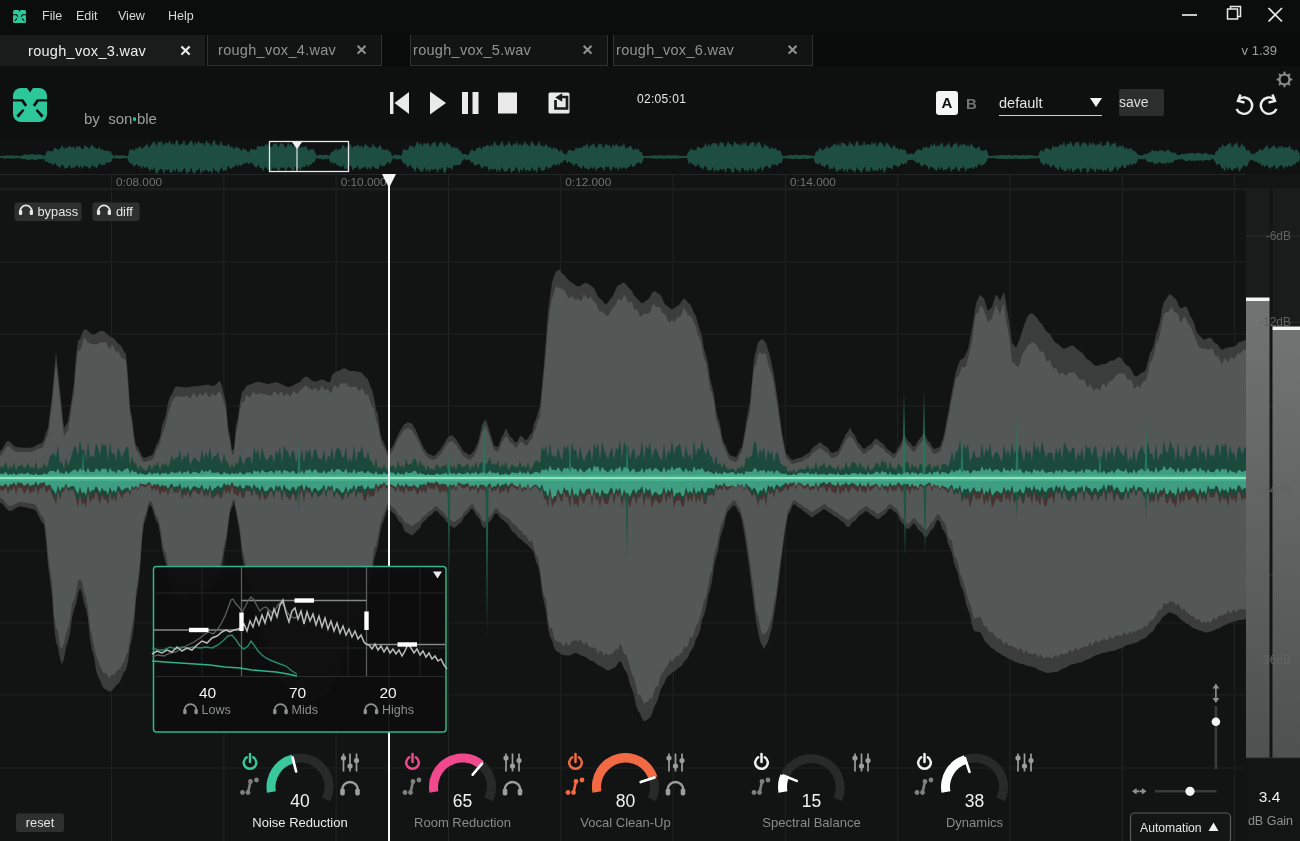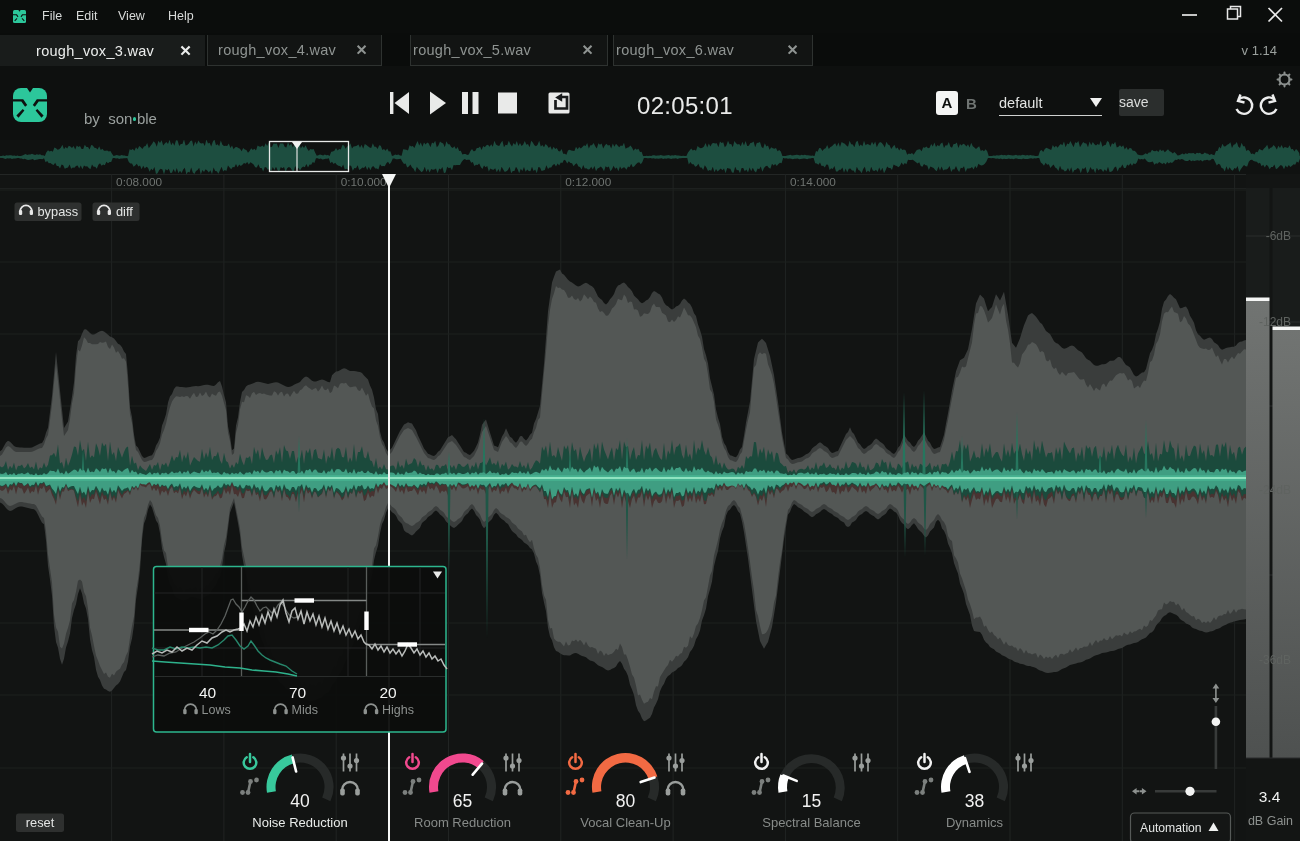--- a/index.html
+++ b/index.html
@@ -31,36 +31,36 @@
 <span style="left:168px">Help</span>
 <svg width="120" height="30" viewBox="0 0 120 30" style="position:absolute;right:8px;top:0">
 <line x1="10" y1="15" x2="25" y2="15" stroke="#e8e8e8" stroke-width="1.7"></line>
 <rect x="55.5" y="9" width="10" height="10" fill="none" stroke="#e8e8e8" stroke-width="1.5"></rect>
 <path d="M58.5 9 v-2.5 h10 v10 h-2.5" fill="none" stroke="#e8e8e8" stroke-width="1.5"></path>
 <path d="M96.5 8 L110 21.5 M110 8 L96.5 21.5" stroke="#e8e8e8" stroke-width="1.7"></path>
 </svg>
 </div>
 <div id="tabbar">
 <div class="tab active" style="left:0;width:205px">
-        <span style="margin-left:36px">rough_vox_3.wav</span>
+        <span style="margin-left:28px">rough_vox_3.wav</span>
         <span class="x" style="font-size:15px">✕</span>
       </div>
 <div class="tab inactive" style="left:207px;width:175px">
         <span style="margin-left:10px">rough_vox_4.wav</span>
         <span class="x">✕</span>
       </div>
 <div class="tab inactive" style="left:410px;width:198px">
         <span style="margin-left:2px">rough_vox_5.wav</span>
         <span class="x">✕</span>
       </div>
 <div class="tab inactive" style="left:613px;width:200px">
         <span style="margin-left:2px">rough_vox_6.wav</span>
         <span class="x">✕</span>
       </div>
-<span style="position:absolute;right:23px;top:10px;font-size:13px;color:#9aa09d">v 1.14</span>
+<span style="position:absolute;right:23px;top:10px;font-size:13px;color:#9aa09d">v 1.39</span>
 </div>
 <div id="header">
 <svg width="34" height="34" viewBox="0 0 34 34" style="position:absolute;left:13px;top:22px">
         <rect x="0" y="0" width="34" height="34" rx="8" fill="#2cc79b"></rect>
         <path d="M0 11.2 L10.2 11.2 L14.2 16.9 L12.1 18.7 L8.3 13.6 L0 13.6 Z" fill="#0e100f"></path>
         <path d="M34 11.2 L23.8 11.2 L19.8 16.9 L21.9 18.7 L25.7 13.6 L34 13.6 Z" fill="#0e100f"></path>
         <path d="M14 0 L17 4.4 L20 0 Z" fill="#0e100f"></path>
         <path d="M3.4 27.6 L9.7 20.9 L11.4 22.6 L5.5 29.7 Z" fill="#0e100f"></path>
         <path d="M30.6 27.6 L24.3 20.9 L22.6 22.6 L28.5 29.7 Z" fill="#0e100f"></path>
       </svg>
@@ -69,21 +69,21 @@
 <rect x="2" y="4" width="3.4" height="22" fill="#e9eae9"></rect>
         <path d="M21 4 L21 26 L6.5 15 Z" fill="#e9eae9"></path>
 <path d="M42 3.5 L58 15 L42 26.5 Z" fill="#e9eae9"></path>
 <rect x="74" y="4" width="6" height="22" fill="#e9eae9"></rect>
         <rect x="84.5" y="4" width="6" height="22" fill="#e9eae9"></rect>
 <rect x="110" y="4.5" width="19" height="21" fill="#e9eae9"></rect>
 <rect x="160.5" y="4.5" width="21" height="21" rx="1.5" fill="#e9eae9"></rect>
 <path d="M167.5 12 v8.5 h11.5 v-11.5 h-6.5" fill="none" stroke="#17191a" stroke-width="2.7"></path>
 <path d="M174.2 5.2 L174.2 13.8 L167.2 9.5 Z" fill="#17191a"></path>
 </svg>
-<div style="position:absolute;left:637px;top:26px;font-size:24px;color:#e9eae9;letter-spacing:0.3px">02:05:01</div>
+<div style="position:absolute;left:637px;top:26px;font-size:12px;color:#e9eae9;letter-spacing:0.3px">02:05:01</div>
 <div style="position:absolute;left:936px;top:25px;width:22px;height:24px;background:#f4f5f4;border-radius:3px;color:#0d0f0e;font-size:15px;font-weight:bold;text-align:center;line-height:24px">A</div>
 <div style="position:absolute;left:966px;top:29px;font-size:15px;font-weight:bold;color:#6f7472">B</div>
 <div style="position:absolute;left:999px;top:29px;font-size:14.5px;color:#e2e4e3">default</div>
 <div style="position:absolute;left:999px;top:49px;width:103px;height:1px;background:#cfd1d0"></div>
 <svg width="14" height="12" viewBox="0 0 14 12" style="position:absolute;left:1089px;top:31px">
         <path d="M1 1 L13 1 L7 10 Z" fill="#f0f1f0"></path>
       </svg>
 <div style="position:absolute;left:1119px;top:23px;width:45px;height:27px;background:#2b2e2d;border-radius:2px;color:#dbdddc;font-size:14px;text-align:left;line-height:26px">save</div>
 <svg width="60" height="26" viewBox="0 0 60 26" style="position:absolute;left:1230px;top:26px">
 <path d="M6.5 17 A 8.2 8.2 0 1 0 8.5 7.5" fill="none" stroke="#eceded" stroke-width="2.4"></path>

